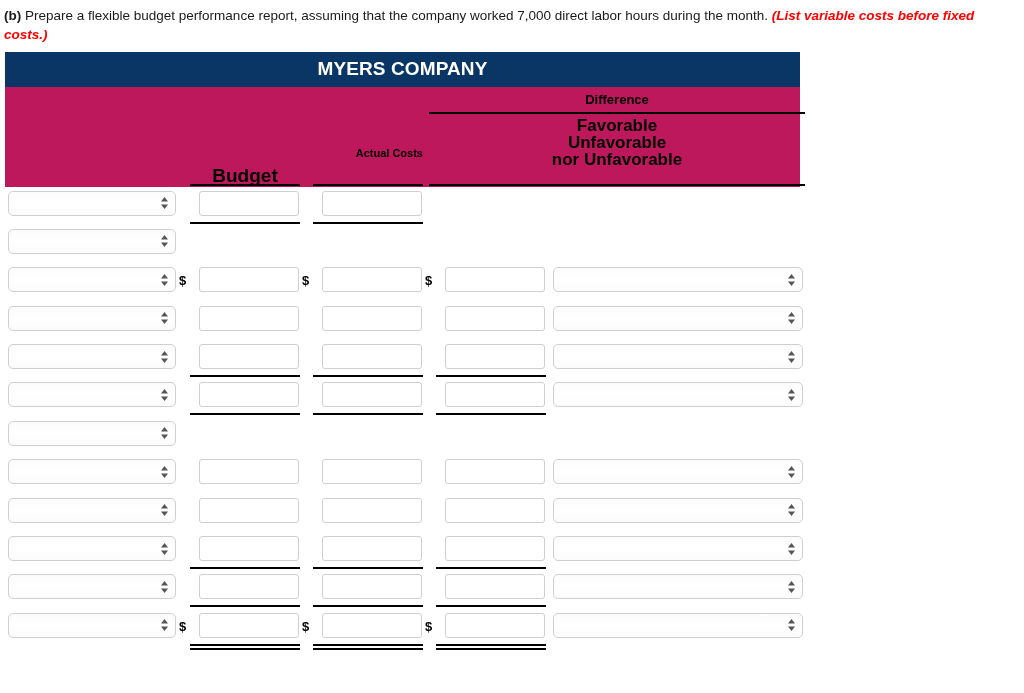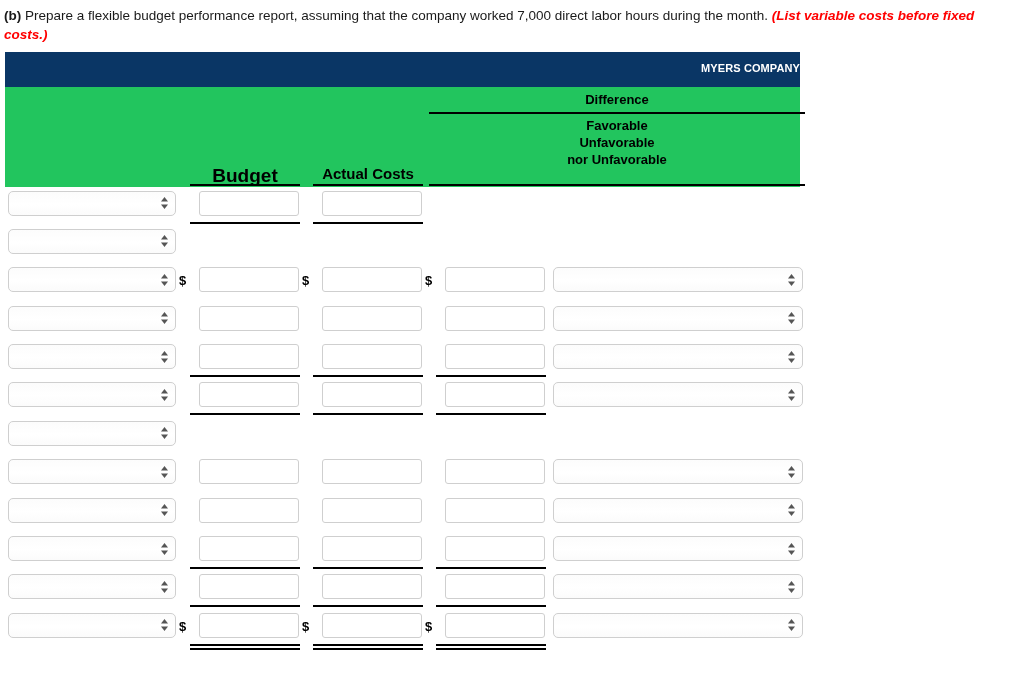--- a/index.html
+++ b/index.html
@@ -34,31 +34,31 @@
   #report {
     width: 795px;
     margin: 8px 0 0 5px;
     position: relative;
   }
 
   
   .title-band {
     background: #0a3665;
     color: #ffffff;
-    text-align: right;
-    font-weight: bold;
-    font-size: 11px;
+    text-align: center;
+    font-weight: bold;
+    font-size: 19px;
     line-height: 17.5px;
     padding: 8px 0 9px 0;
     letter-spacing: .1px;
   }
 
   
   .head-band {
-    background: #22c55e;
+    background: #be185d;
     position: relative;
     height: 100px;
   }
   .head-band .diff-word {
     position: absolute;
     left: 424px;
     top: 5px;
     width: 376px;
     text-align: center;
     font-weight: bold;
@@ -71,21 +71,21 @@
     width: 376px;
     border-top: 2px solid #000;
   }
   .head-band .diff-lines {
     position: absolute;
     left: 424px;
     top: 30px;
     width: 376px;
     text-align: center;
     font-weight: bold;
-    font-size: 13px;
+    font-size: 17px;
     line-height: 17.2px;
   }
   .head-band .diff-rule2 {
     position: absolute;
     left: 424px;
     top: 97px;
     width: 376px;
     border-top: 2px solid #000;
   }
   .head-band .col-budget {
@@ -100,25 +100,25 @@
   .head-band .col-budget-rule {
     position: absolute;
     left: 185px;
     top: 97px;
     width: 110px;
     border-top: 2px solid #000;
   }
   .head-band .col-actual {
     position: absolute;
     left: 308px;
-    top: 78px;
+    top: 60px;
     width: 110px;
-    text-align: center;
-    font-weight: bold;
-    font-size: 15px;
+    text-align: right;
+    font-weight: bold;
+    font-size: 11px;
   }
   .head-band .col-actual-rule {
     position: absolute;
     left: 308px;
     top: 97px;
     width: 110px;
     border-top: 2px solid #000;
   }
 
   

